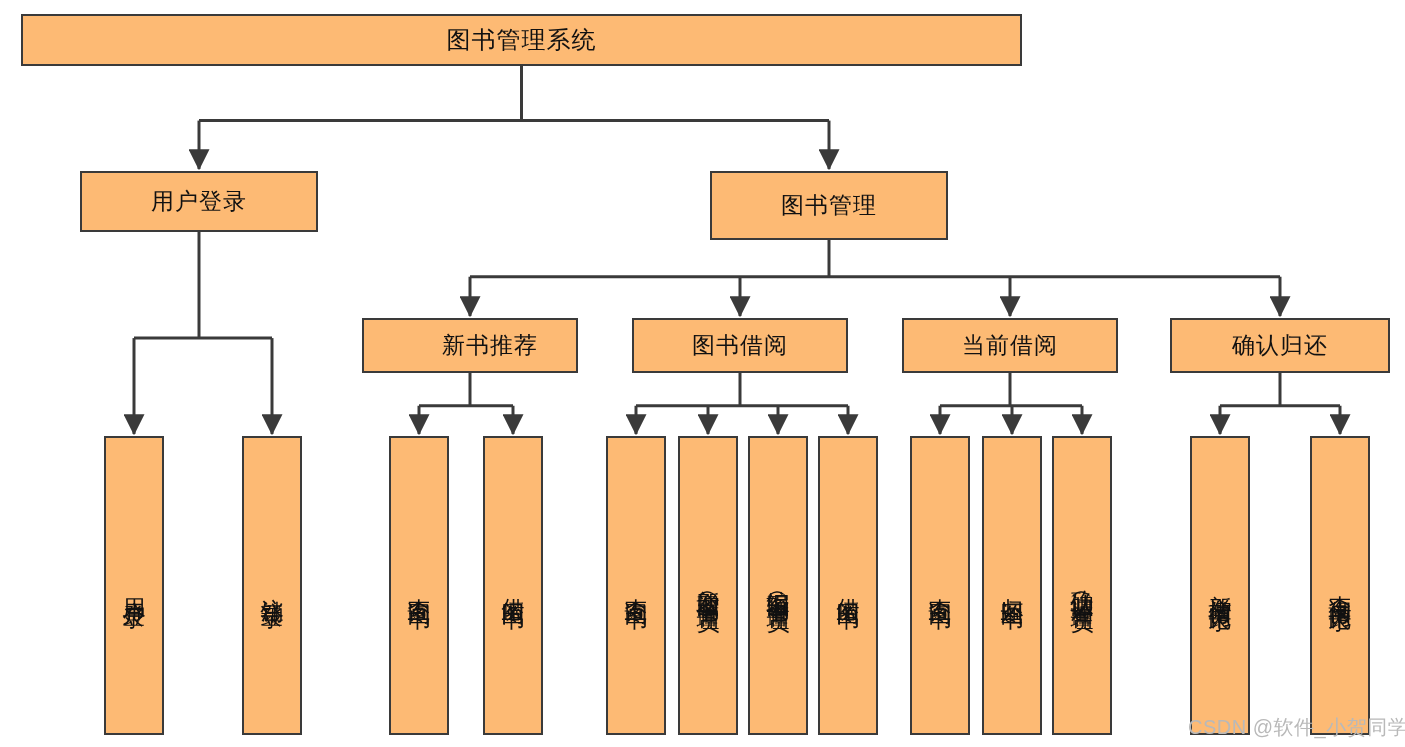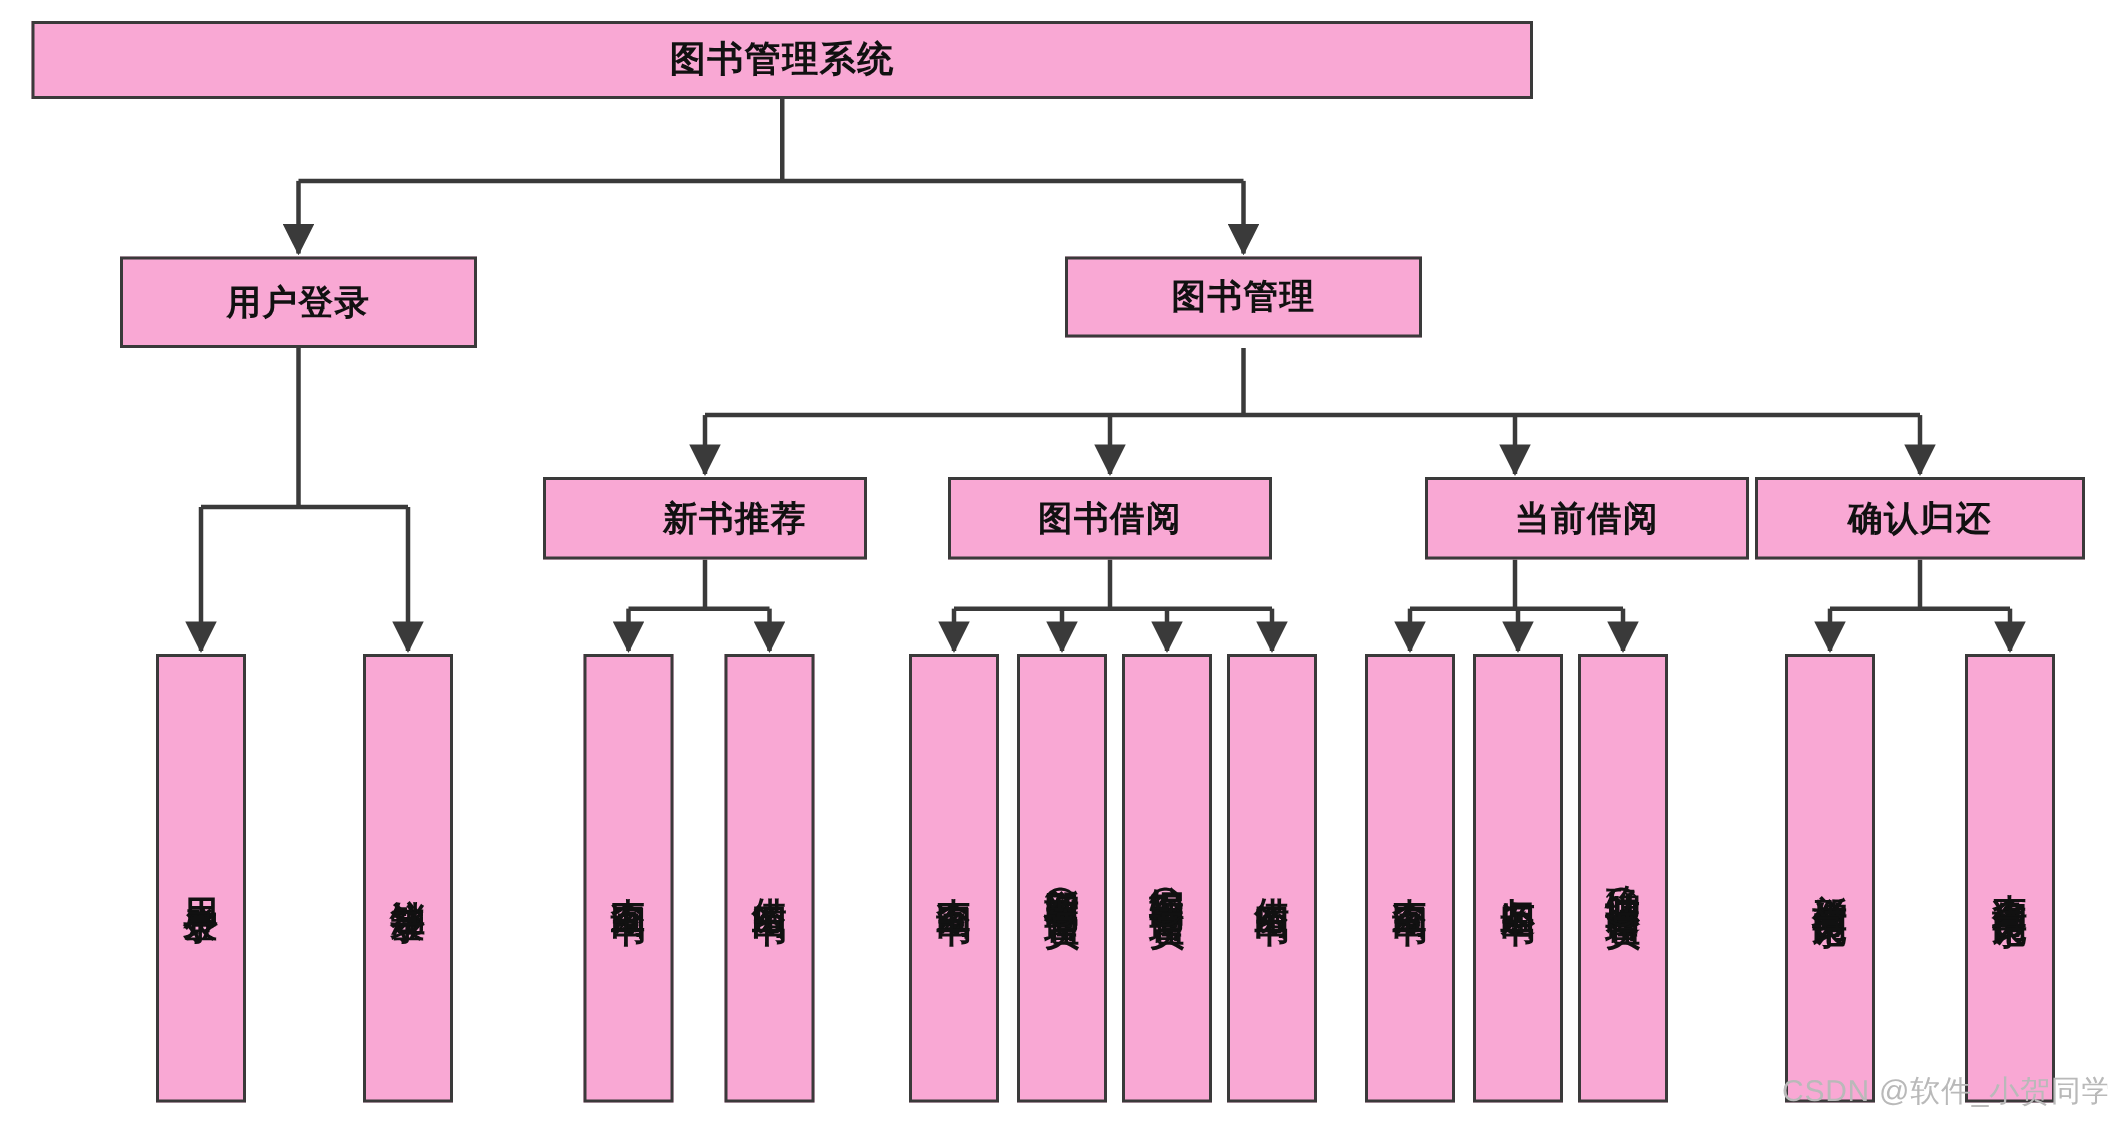--- a/index.html
+++ b/index.html
@@ -21,28 +21,27 @@
     position: absolute;
     left: 0;
     top: 0;
     width: 1405px;
     height: 747px;
     pointer-events: none;
   }
   .node {
     position: absolute;
     box-sizing: border-box;
-    background: #f9a8d4;
+    background: #fdba74;
     border: 2px solid #3a3a3a;
     display: flex;
     align-items: center;
     justify-content: center;
     color: #111111;
     z-index: 2;
-    font-weight: bold;
   }
   .node.horiz {
     font-size: 23px;
     letter-spacing: 1px;
     line-height: 1.2;
     text-align: center;
   }
   .node.vert {
     writing-mode: vertical-rl;
     text-orientation: upright;
@@ -115,30 +114,30 @@
       </g>
   </svg>
 
   <div id="nodes-layer">
       <div class="node horiz root" style="left: 21px; top: 14px; width: 1001px; height: 52px;">
         <span>图书管理系统</span>
       </div>
       <div class="node horiz" style="left: 80px; top: 171px; width: 238px; height: 61px;">
         <span>用户登录</span>
       </div>
-      <div class="node horiz" style="left: 710px; top: 171px; width: 238px; height: 54px;">
+      <div class="node horiz" style="left: 710px; top: 171px; width: 238px; height: 69px;">
         <span>图书管理</span>
       </div>
       <div class="node horiz" style="left: 362px; top: 318px; width: 216px; height: 55px; padding-left: 40px;">
         <span>新书推荐</span>
       </div>
       <div class="node horiz" style="left: 632px; top: 318px; width: 216px; height: 55px;">
         <span>图书借阅</span>
       </div>
-      <div class="node horiz" style="left: 902px; top: 318px; width: 216px; height: 55px; margin-left: 48px;">
+      <div class="node horiz" style="left: 902px; top: 318px; width: 216px; height: 55px;">
         <span>当前借阅</span>
       </div>
       <div class="node horiz" style="left: 1170px; top: 318px; width: 220px; height: 55px;">
         <span>确认归还</span>
       </div>
       <div class="node vert" style="left: 104px; top: 436px; width: 60px; height: 299px;">
         <span>用户登录</span>
       </div>
       <div class="node vert" style="left: 242px; top: 436px; width: 60px; height: 299px;">
         <span>注销登录</span>

